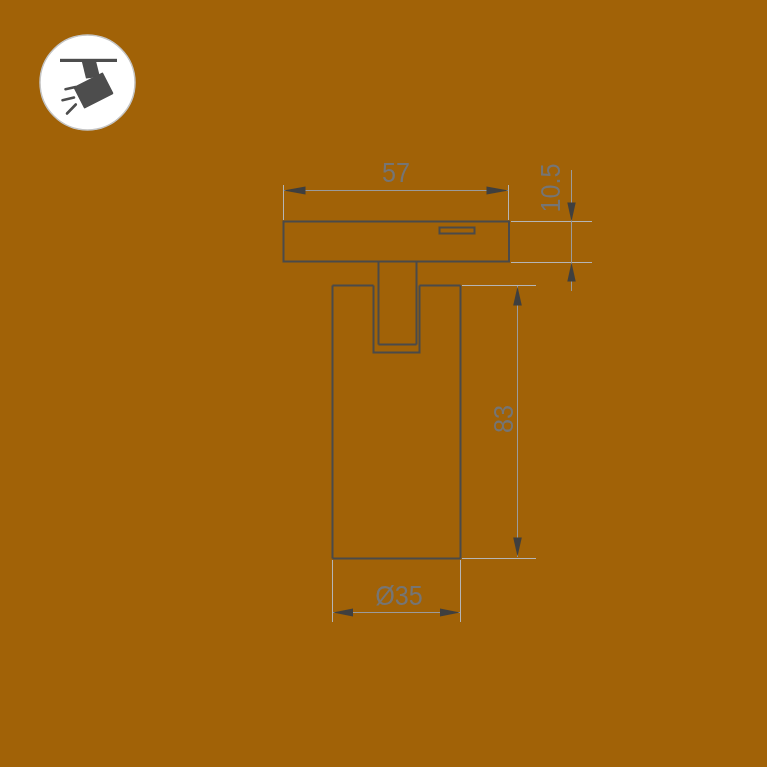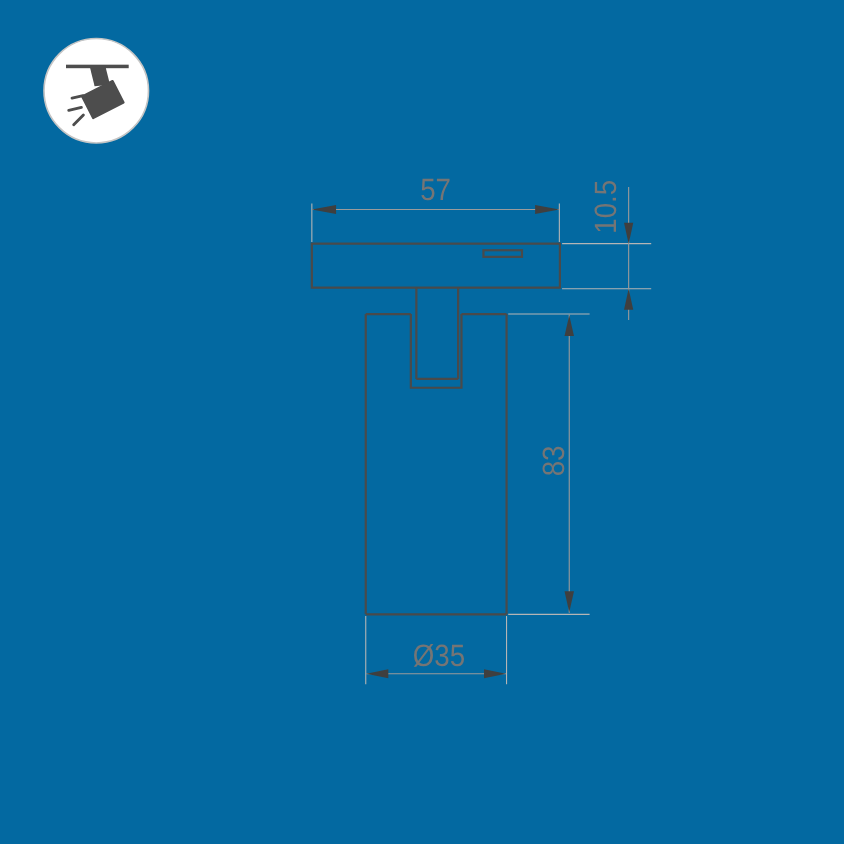--- a/index.html
+++ b/index.html
@@ -5,21 +5,21 @@
   html, body {
     margin: 0;
     padding: 0;
     background: #ffffff;
     font-family: "Liberation Sans", sans-serif;
   }
   .canvas {
     position: relative;
     width: 767px;
     height: 767px;
-    background: #0369a1;
+    background: #a16207;
     overflow: hidden;
   }
   .drawing-svg {
     position: absolute;
     left: 0;
     top: 0;
     width: 767px;
     height: 767px;
     display: block;
   }

